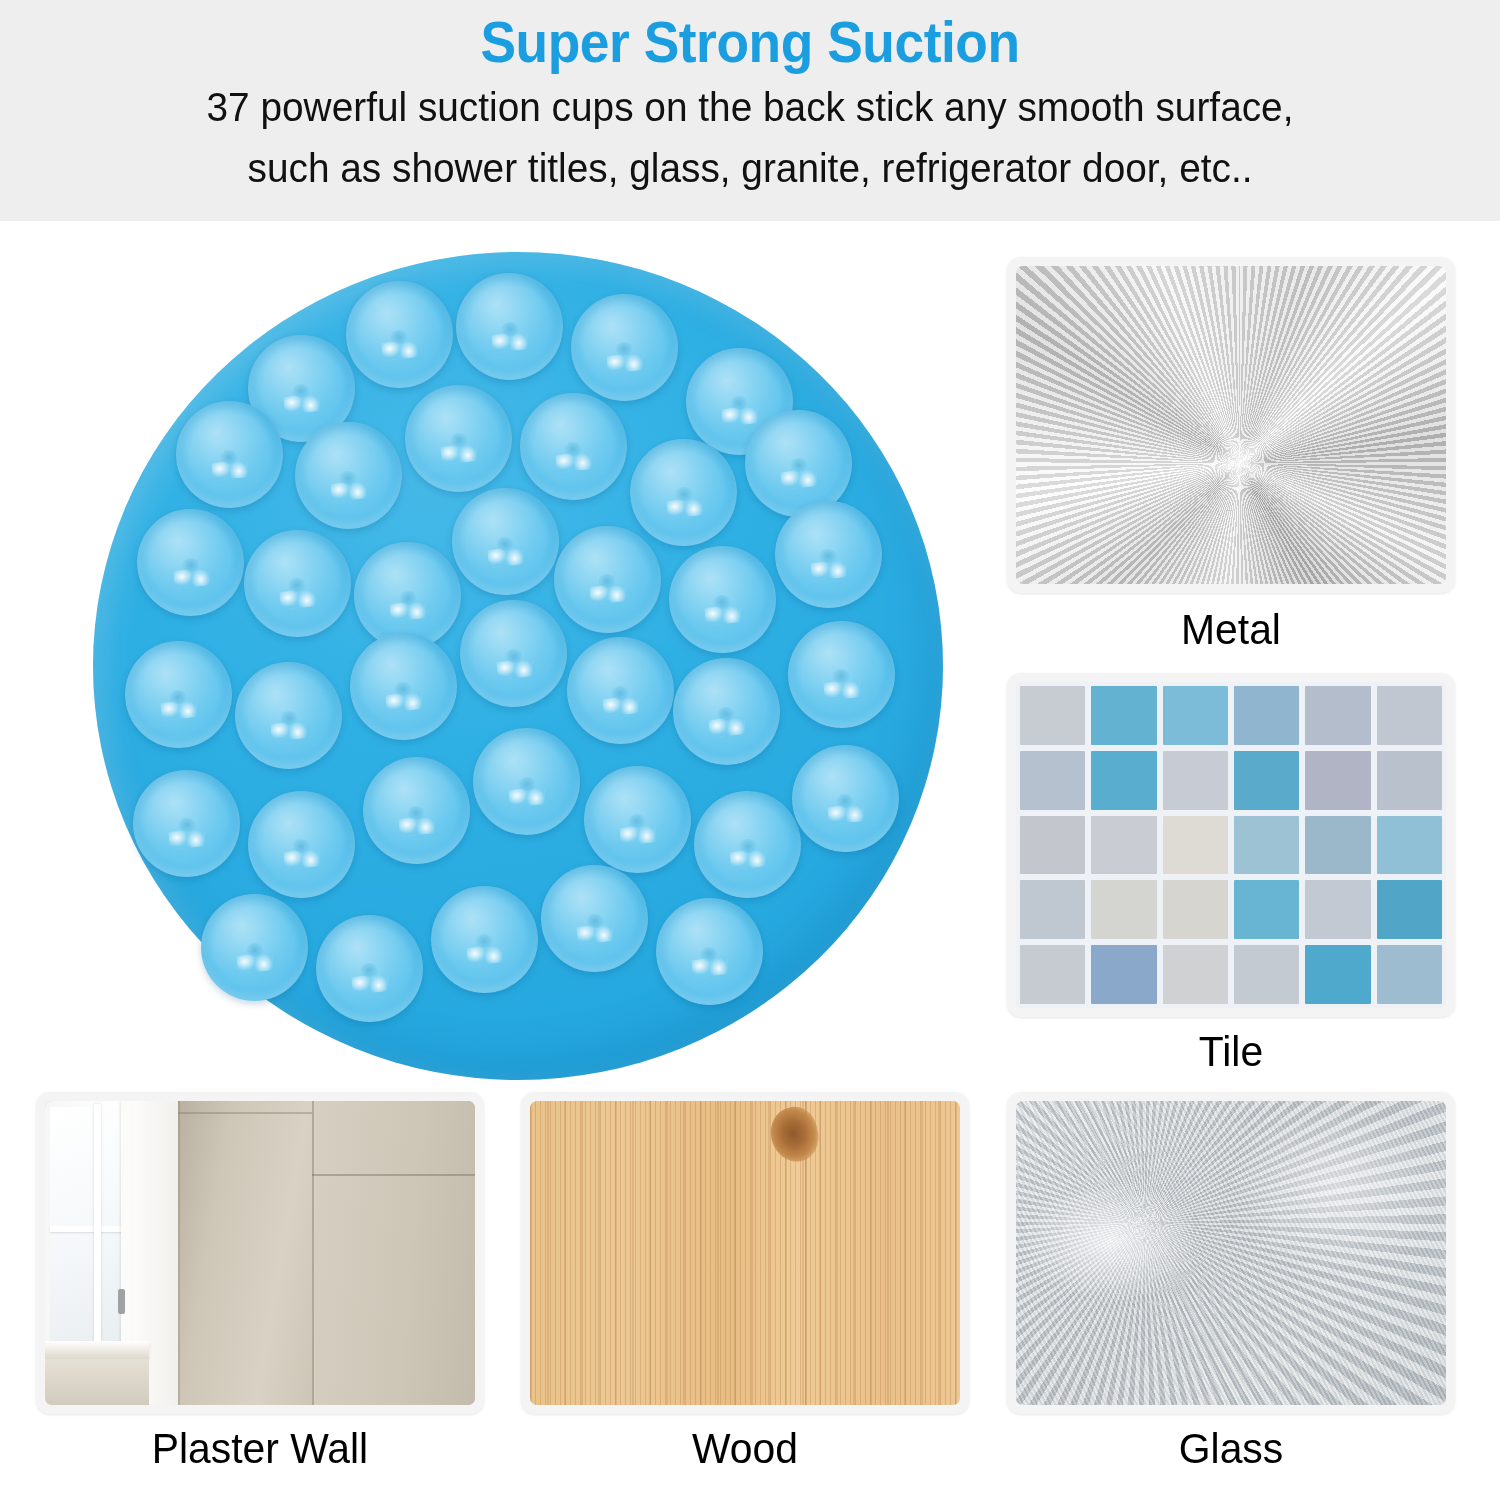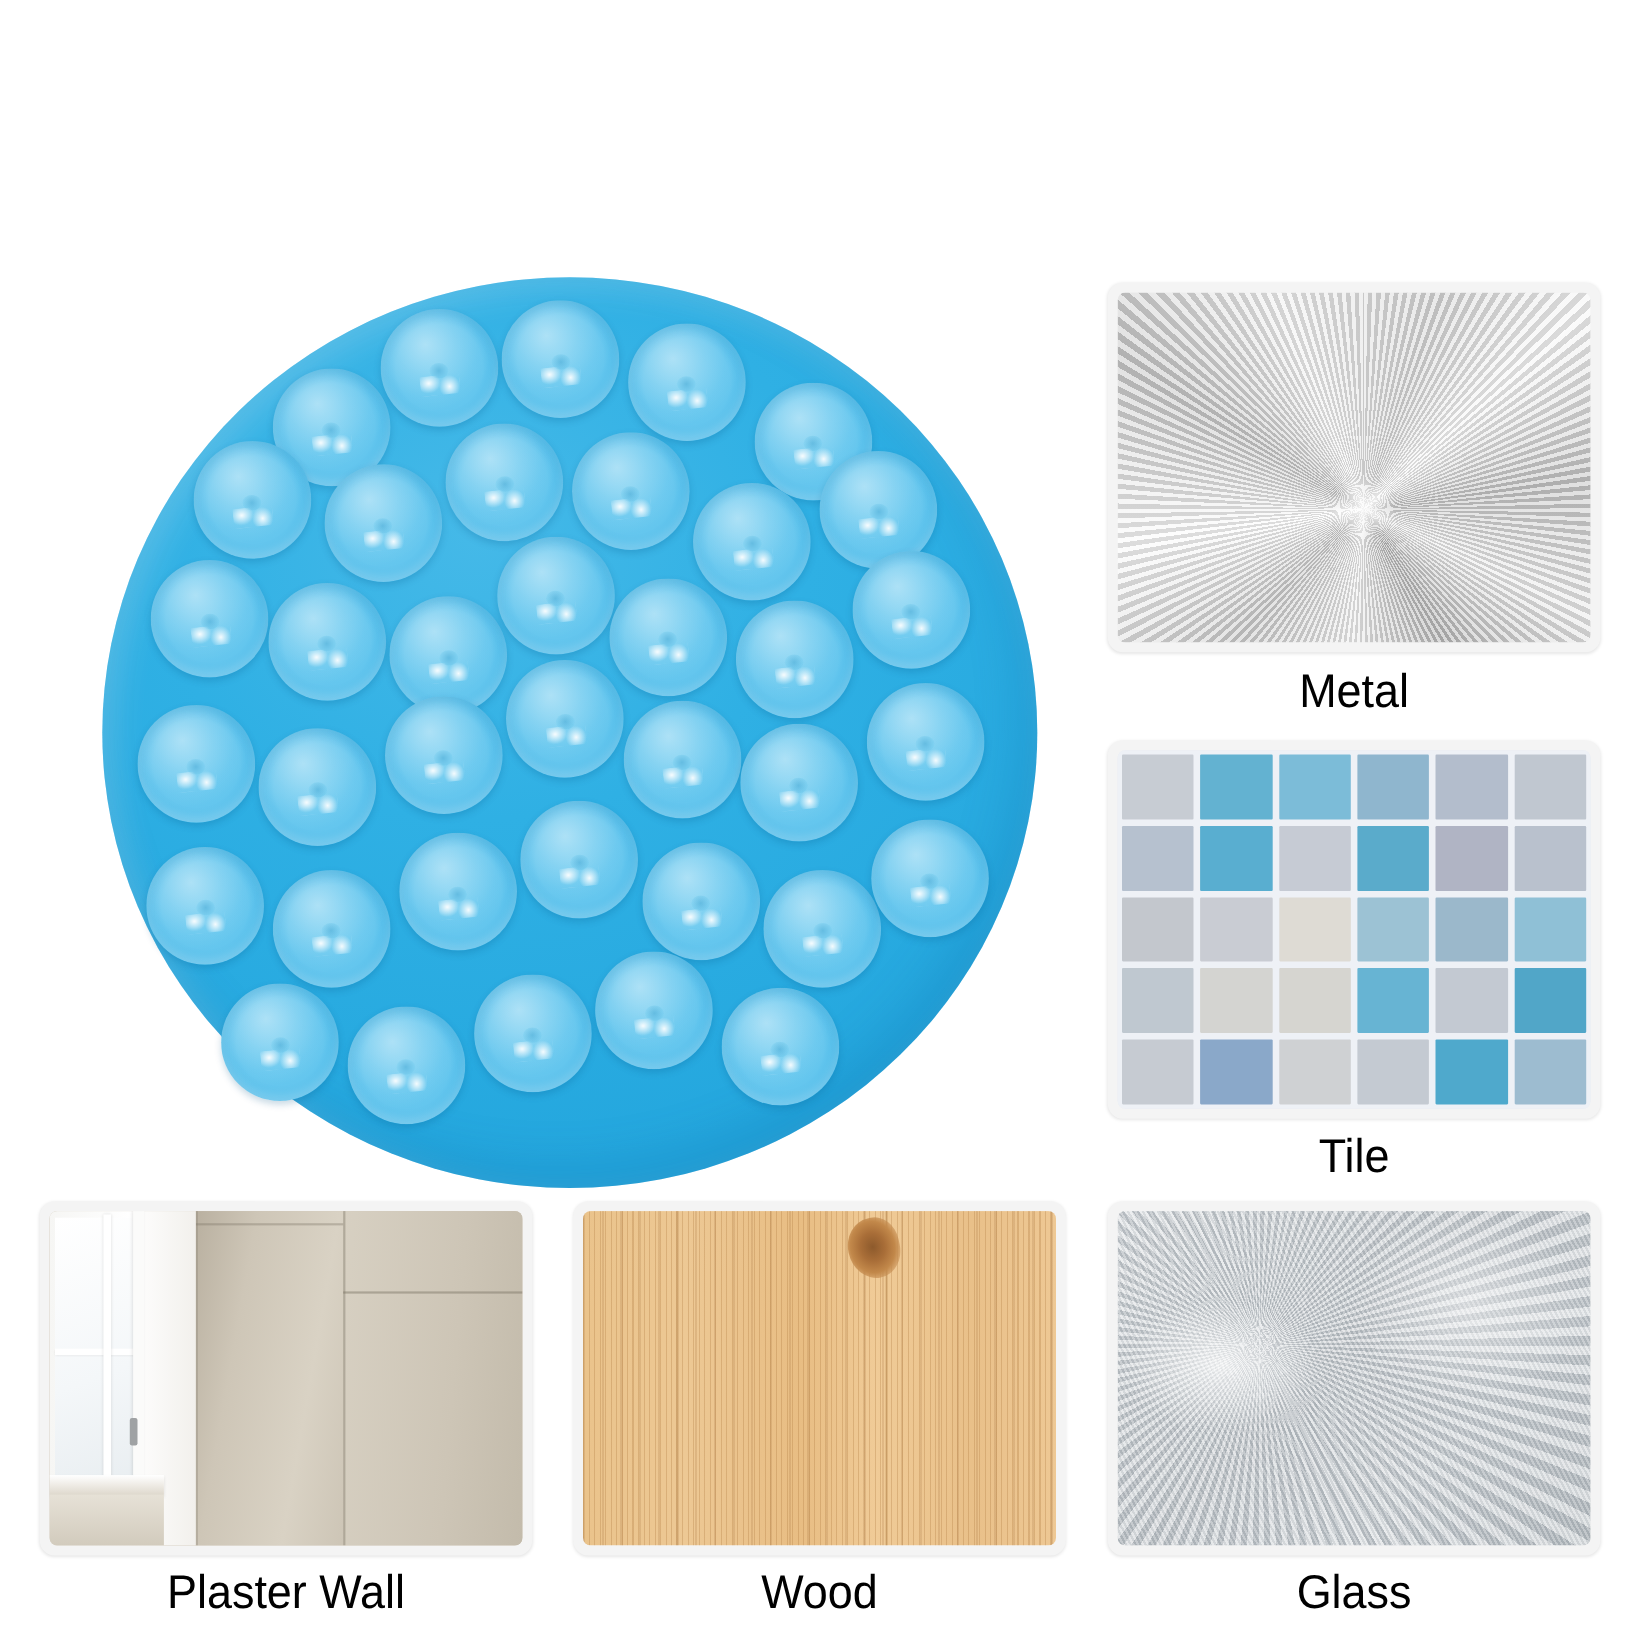--- a/index.html
+++ b/index.html
@@ -186,20 +186,25 @@
         rgba(255,255,255,.30) 0px, rgba(255,255,255,.30) 2px,
         rgba(122,132,140,.22) 2px, rgba(122,132,140,.22) 4px),
       linear-gradient(135deg, #d5d9dc 0%, #c3c8cc 45%, #cdd2d6 70%, #bcc2c6 100%);
   }
 </style>
 </head>
 <body>
 
 <div id="page">
 
+  <div class="header-band">
+    <h1 class="headline">Super Strong Suction</h1>
+    <p class="subline">37 powerful suction cups on the back stick any smooth surface,</p>
+    <p class="subline">such as shower titles, glass, granite, refrigerator door, etc..</p>
+  </div>
 
   <div class="disc-wrap">
     <div class="disc" id="disc">
         <div class="cup" style="width: 107px; height: 107px; left: 252.5px; top: 29.3px;"></div>
         <div class="cup" style="width: 107px; height: 107px; left: 363px; top: 21.02px;"></div>
         <div class="cup" style="width: 107px; height: 107px; left: 477.75px; top: 41.72px;"></div>
         <div class="cup" style="width: 107px; height: 107px; left: 154.75px; top: 83.12px;"></div>
         <div class="cup" style="width: 107px; height: 107px; left: 592.5px; top: 95.54px;"></div>
         <div class="cup" style="width: 107px; height: 107px; left: 82.5px; top: 149.36px;"></div>
         <div class="cup" style="width: 107px; height: 107px; left: 201.5px; top: 170.06px;"></div>

